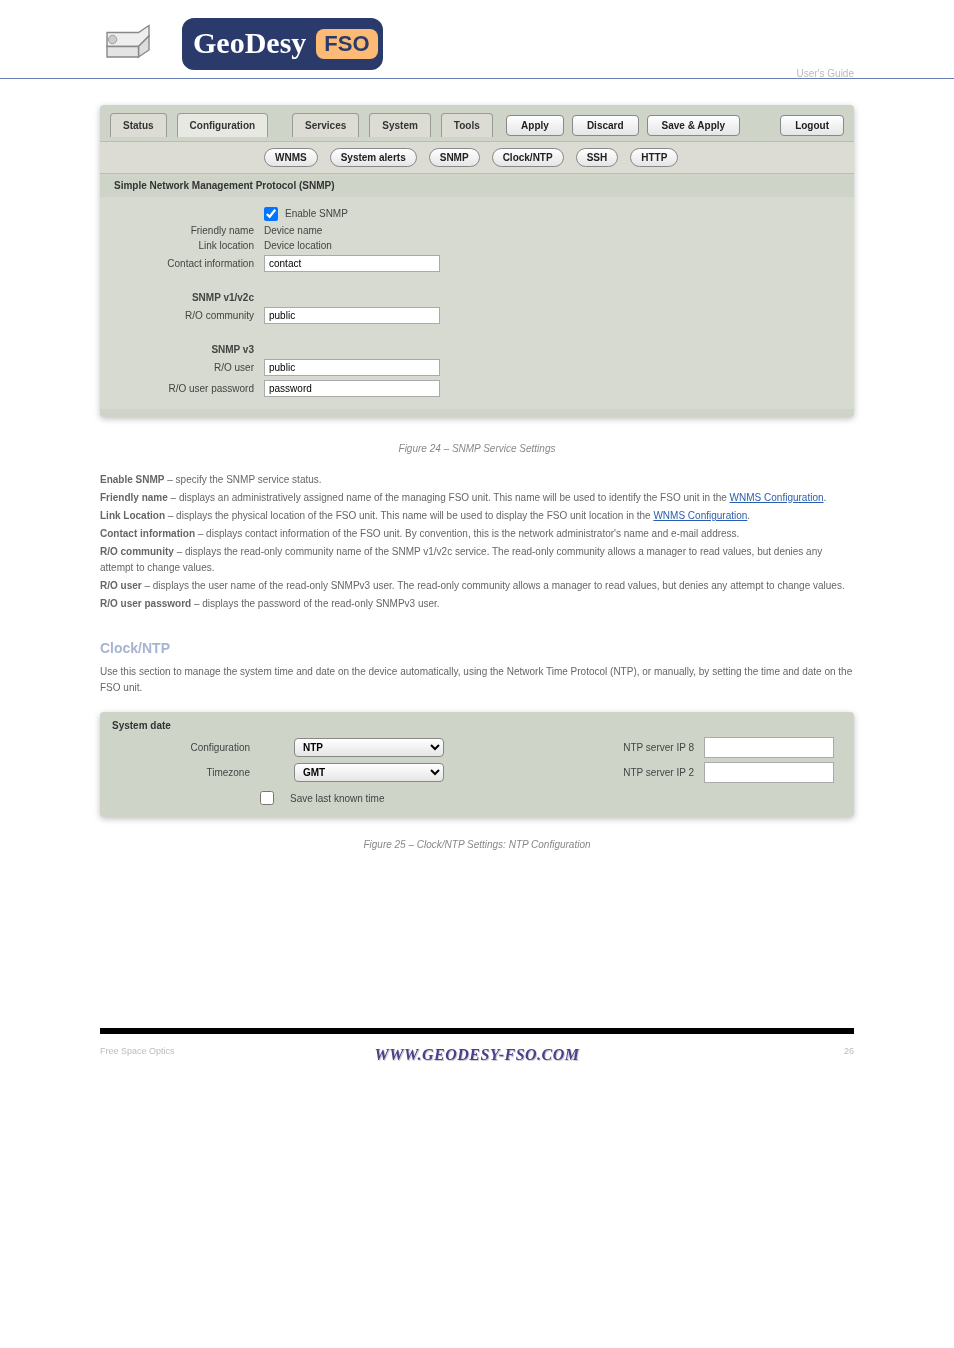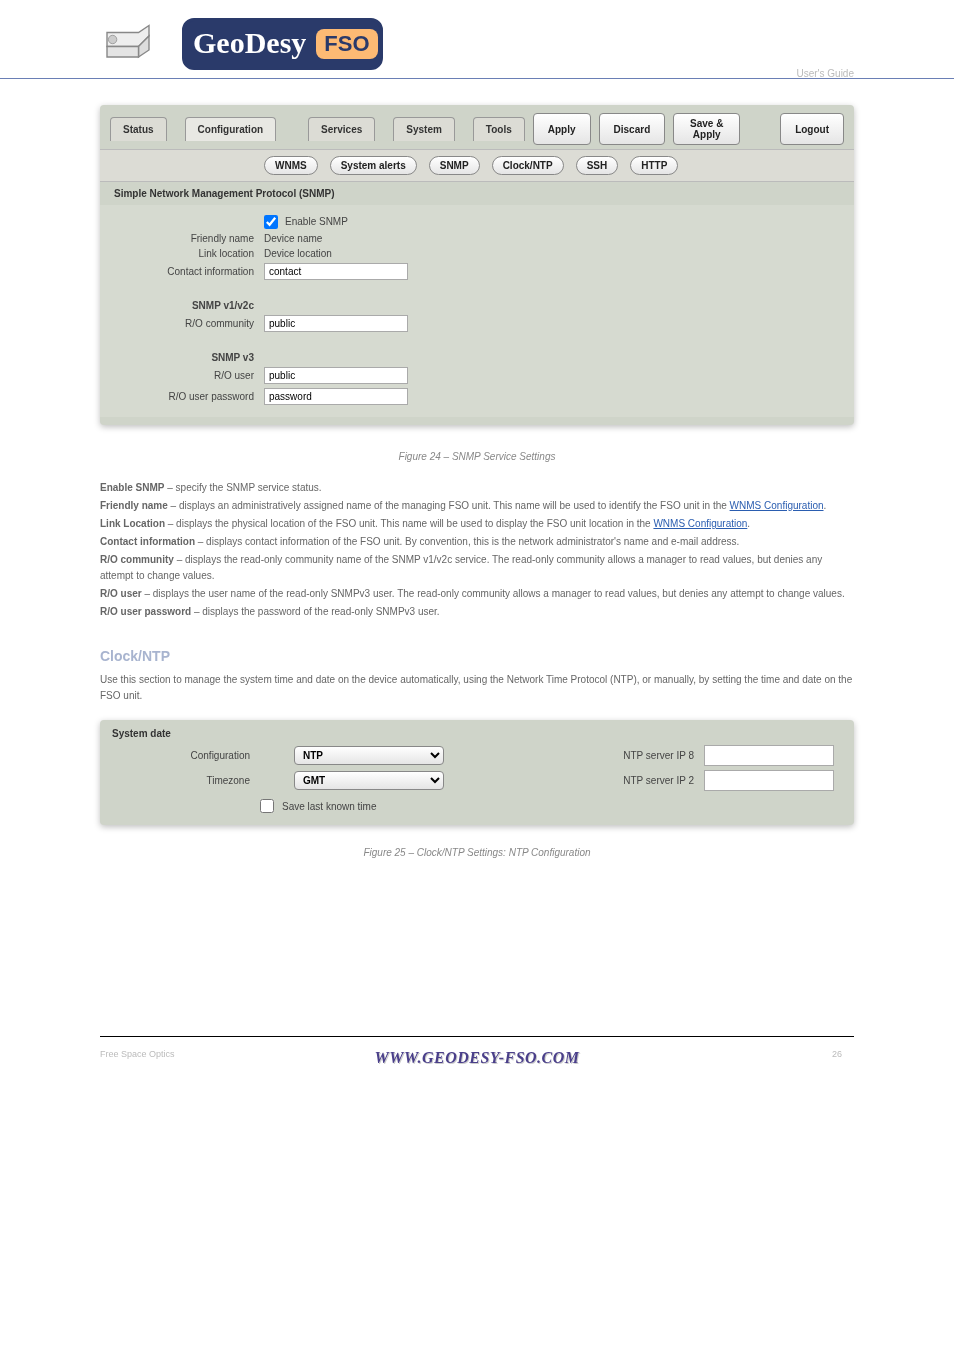--- a/index.html
+++ b/index.html
@@ -64,21 +64,21 @@
   .top-nav {
     display: flex;
     align-items: center;
     padding: 8px 10px 4px 10px;
     gap: 6px;
   }
   .main-tabs {
     display: flex;
     align-items: flex-end;
     background: transparent;
-    gap: 16px;
+    gap: 8px;
   }
   .main-tab {
     font-size: 10px;
     font-weight: bold;
     padding: 6px 12px;
     border: 1px solid #999;
     border-bottom: none;
     border-radius: 4px 4px 0 0;
     background: #dcdcd5;
     color: #333;
@@ -143,21 +143,21 @@
     font-size: 10px;
     color: #444;
     padding-right: 10px;
   }
   .form-label.bold { font-weight: bold; }
   .form-value {
     font-size: 10px;
     color: #444;
   }
   .form-input {
-    width: 144px;
+    width: 176px;
     font-size: 10px;
     padding: 2px 4px;
     border: 1px solid #aaa;
     background: #fff;
   }
   .chk { width: 14px; height: 14px; vertical-align: middle; margin-right: 4px; }
   .gap { height: 8px; }
 
   
   .figcap {
@@ -225,30 +225,30 @@
     width: 130px;
     padding: 2px 4px;
     border: 1px solid #aaa;
     background: #fff;
   }
   .spac { grid-column: 3; }
   .chkrow {
     grid-column: 2 / 6;
     display: flex;
     align-items: center;
-    gap: 4px;
+    gap: 12px;
     font-size: 10px;
     color: #444;
     padding-top: 4px;
   }
 
   
   .page-footer {
     margin: 120px 100px 30px 100px;
-    border-top: 1px solid #000000;
+    border-top: 6px solid #000000;
     padding-top: 12px;
     display: flex;
     justify-content: center;
     align-items: center;
     position: relative;
   }
   .footer-brand {
     font-family: Georgia, serif;
     font-size: 16px;
     font-weight: bold;
@@ -259,21 +259,21 @@
   }
   .footer-left {
     position: absolute;
     left: 0;
     top: 12px;
     font-size: 9px;
     color: #bbb;
   }
   .footer-right {
     position: absolute;
-    right: 12px;
+    right: 0;
     top: 12px;
     font-size: 9px;
     color: #bbb;
   }
 </style>
 </head>
 <body>
 
 <header class="page-header">
   <span class="camera-icon">

